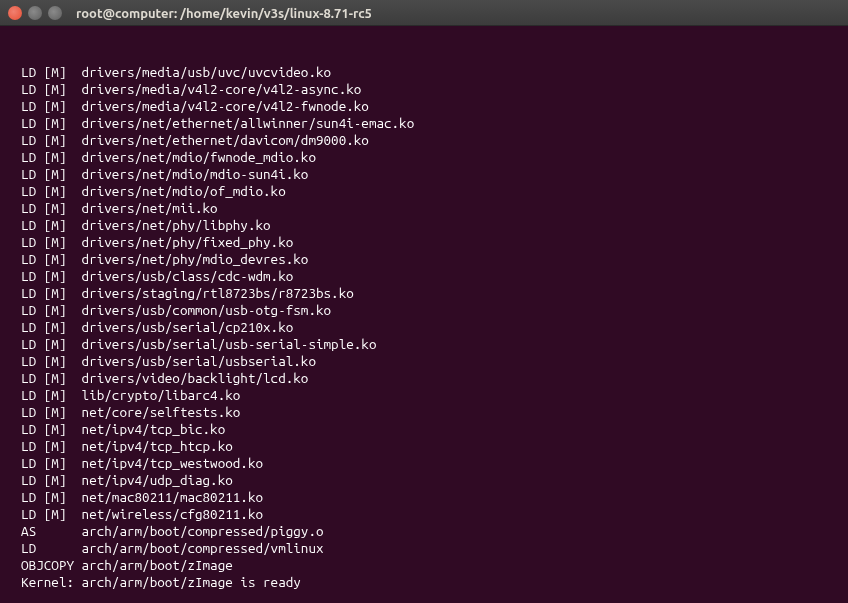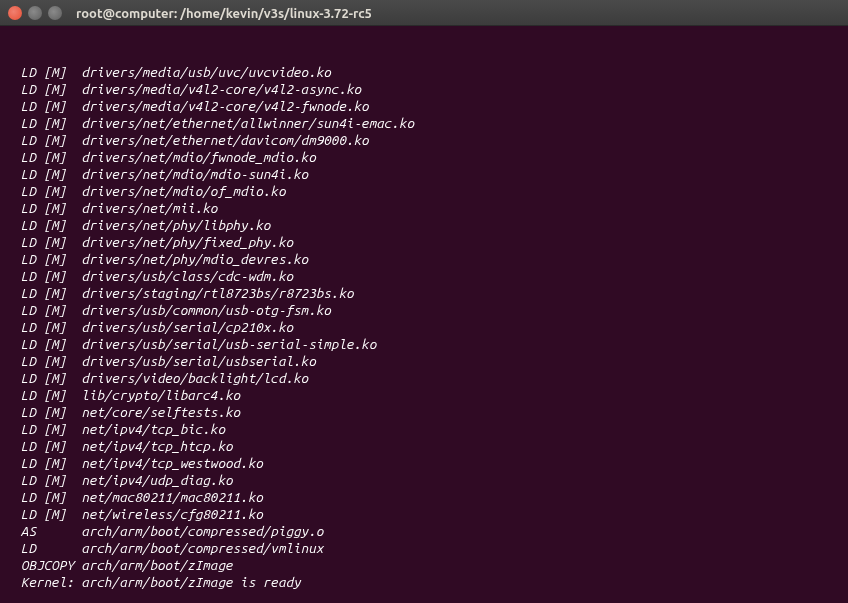--- a/index.html
+++ b/index.html
@@ -39,30 +39,30 @@
       font-size: 13px;
       margin-left: 8px;
       font-family: "Ubuntu", sans-serif;
     }
     .terminal {
       padding: 4px 6px;
       color: #ffffff;
       line-height: 17px;
       white-space: pre;
     }
-    .line { white-space: pre; font-style: italic; }
+    .line { white-space: pre; }
   </style>
 </head>
 <body>
 
 <div class="titlebar">
   <span class="win-btn btn-close"></span>
   <span class="win-btn btn-min"></span>
   <span class="win-btn btn-max"></span>
-  <span class="title">root@computer: /home/kevin/v3s/linux-3.72-rc5</span>
+  <span class="title">root@computer: /home/kevin/v3s/linux-8.71-rc5</span>
 </div>
 
 <div class="terminal">
   <div id="output-block"><div class="line">  LD [M]  drivers/media/usb/uvc/uvcvideo.ko</div><div class="line">  LD [M]  drivers/media/v4l2-core/v4l2-async.ko</div><div class="line">  LD [M]  drivers/media/v4l2-core/v4l2-fwnode.ko</div><div class="line">  LD [M]  drivers/net/ethernet/allwinner/sun4i-emac.ko</div><div class="line">  LD [M]  drivers/net/ethernet/davicom/dm9000.ko</div><div class="line">  LD [M]  drivers/net/mdio/fwnode_mdio.ko</div><div class="line">  LD [M]  drivers/net/mdio/mdio-sun4i.ko</div><div class="line">  LD [M]  drivers/net/mdio/of_mdio.ko</div><div class="line">  LD [M]  drivers/net/mii.ko</div><div class="line">  LD [M]  drivers/net/phy/libphy.ko</div><div class="line">  LD [M]  drivers/net/phy/fixed_phy.ko</div><div class="line">  LD [M]  drivers/net/phy/mdio_devres.ko</div><div class="line">  LD [M]  drivers/usb/class/cdc-wdm.ko</div><div class="line">  LD [M]  drivers/staging/rtl8723bs/r8723bs.ko</div><div class="line">  LD [M]  drivers/usb/common/usb-otg-fsm.ko</div><div class="line">  LD [M]  drivers/usb/serial/cp210x.ko</div><div class="line">  LD [M]  drivers/usb/serial/usb-serial-simple.ko</div><div class="line">  LD [M]  drivers/usb/serial/usbserial.ko</div><div class="line">  LD [M]  drivers/video/backlight/lcd.ko</div><div class="line">  LD [M]  lib/crypto/libarc4.ko</div><div class="line">  LD [M]  net/core/selftests.ko</div><div class="line">  LD [M]  net/ipv4/tcp_bic.ko</div><div class="line">  LD [M]  net/ipv4/tcp_htcp.ko</div><div class="line">  LD [M]  net/ipv4/tcp_westwood.ko</div><div class="line">  LD [M]  net/ipv4/udp_diag.ko</div><div class="line">  LD [M]  net/mac80211/mac80211.ko</div><div class="line">  LD [M]  net/wireless/cfg80211.ko</div><div class="line">  AS      arch/arm/boot/compressed/piggy.o</div><div class="line">  LD      arch/arm/boot/compressed/vmlinux</div><div class="line">  OBJCOPY arch/arm/boot/zImage</div><div class="line">  Kernel: arch/arm/boot/zImage is ready</div></div>
   
   
   
 </div>
 
 </body></html>

